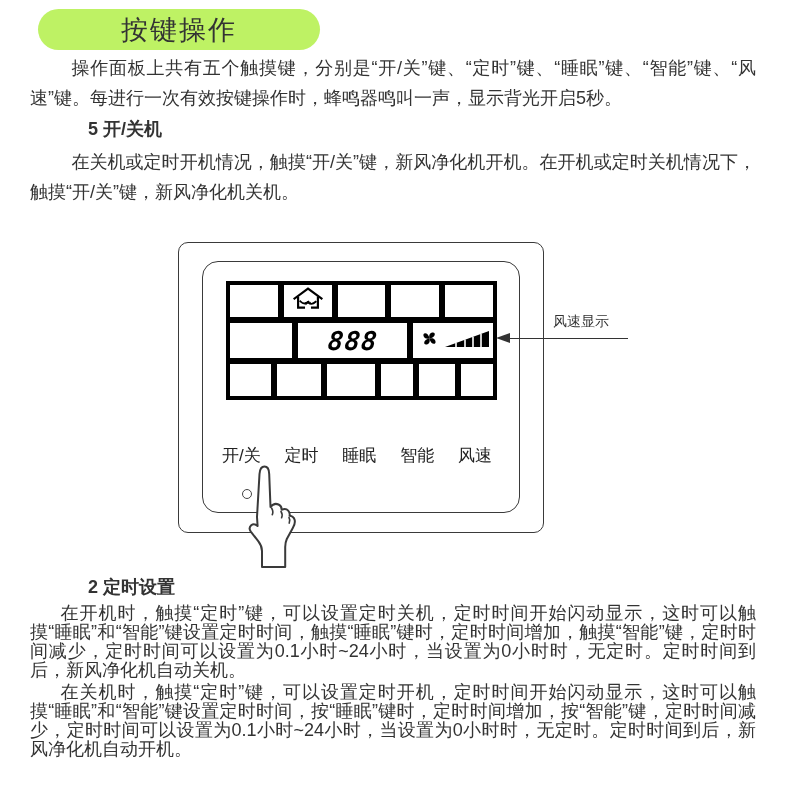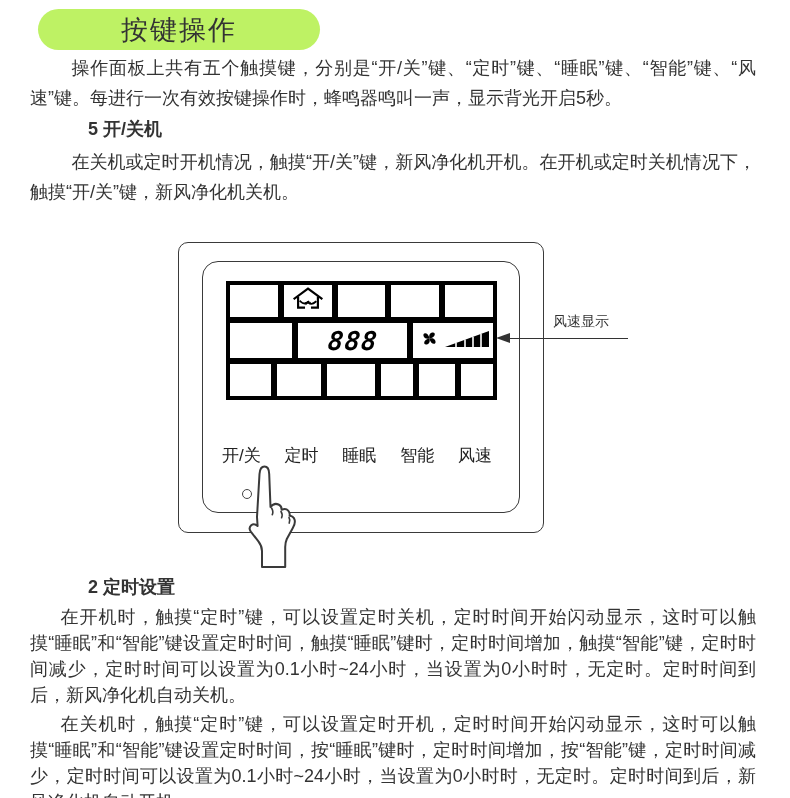--- a/index.html
+++ b/index.html
@@ -13,21 +13,21 @@
   .title-pill{
     margin:9px 0 0 8px;width:282px;height:41px;border-radius:21px;
     background:#bef264;display:flex;align-items:center;justify-content:center;
   }
   .title-pill span{font-size:27px;color:#333;letter-spacing:2px;}
   
   p.bodytext{margin:3px 4px 0 0;font-size:18px;line-height:30px;text-align:justify;}
   p.indent1{text-indent:2.3em;}
   p.indent2{text-indent:1.7em;}
   .heading{margin:1px 0 0 0;font-size:18px;line-height:30px;font-weight:bold;padding-left:58px;}
-  .sec2 p.bodytext{line-height:26px;}
+  .sec2 p.bodytext{line-height:19px;}
   .sec2 .heading{line-height:27px;margin-top:12px;}
   
   .diagram{position:relative;height:320px;margin:35px -30px 0 -30px;}
   .outer-rect{
     position:absolute;left:178px;top:0;width:364px;height:289px;
     border:1.5px solid #3a3a3a;border-radius:10px;background:#fff;
   }
   .inner-rect{
     position:absolute;left:202px;top:19px;width:316px;height:250px;
     border:1.5px solid #3a3a3a;border-radius:16px;background:#fff;

